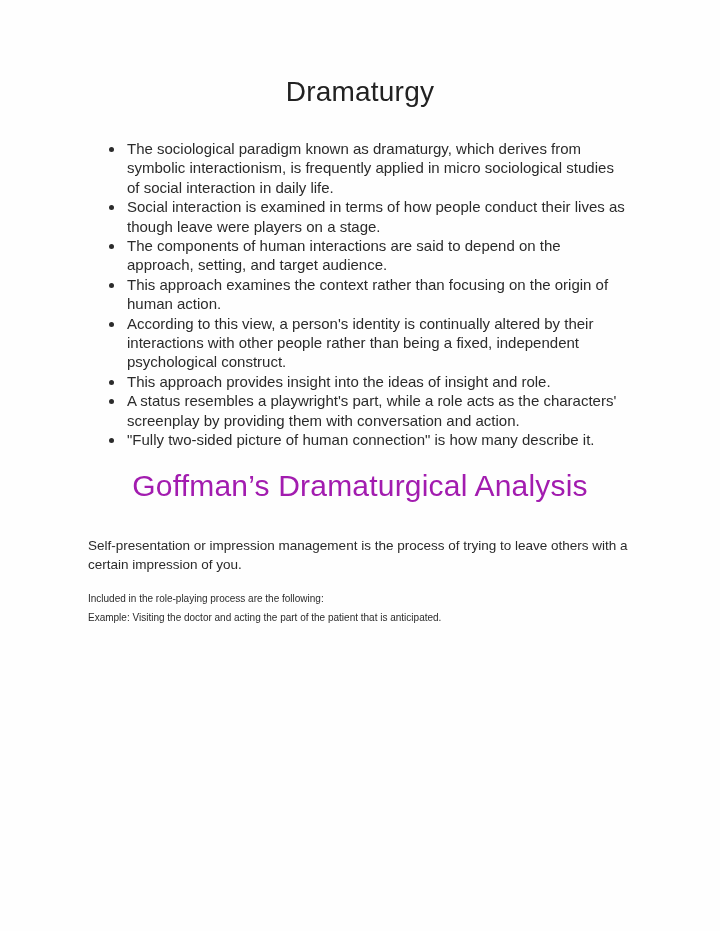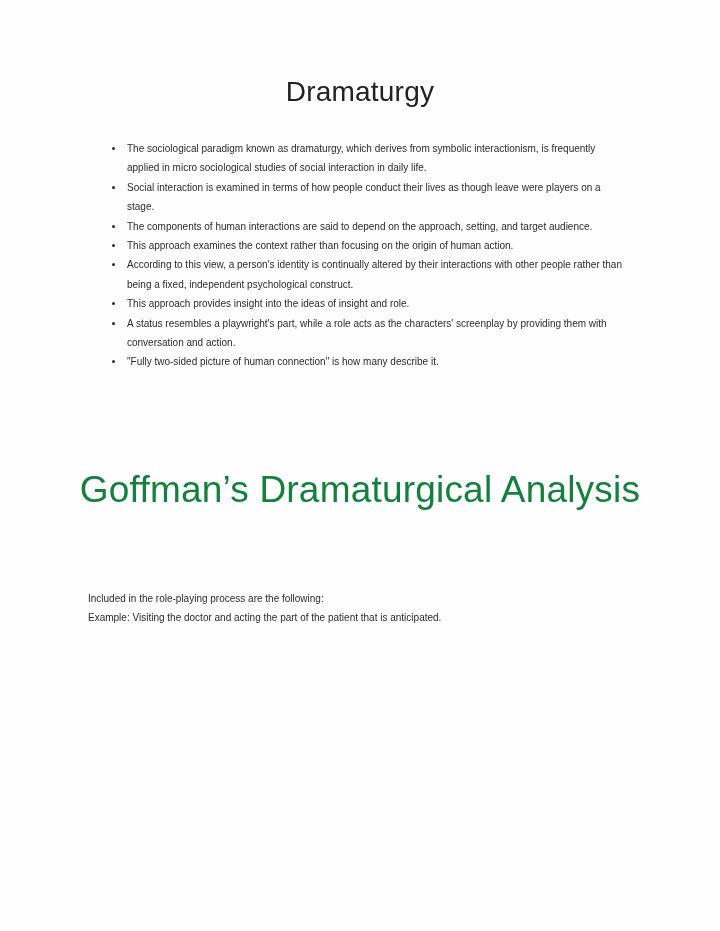--- a/index.html
+++ b/index.html
@@ -27,34 +27,34 @@
   }
   .bullet-list {
     position: absolute;
     top: 139px;
     left: 107px;
     width: 520px;
     list-style: disc outside;
     padding-left: 18px;
   }
   .bullet-list li {
-    font-size: 10px;
+    font-size: 15px;
     line-height: 19.4px;
     color: #2b2b2b;
     padding-left: 2px;
   }
   .section-heading {
     position: absolute;
     top: 469px;
     left: 0;
     width: 100%;
     text-align: center;
-    font-size: 37px;
+    font-size: 30px;
     font-weight: 400;
-    color: #15803d;
+    color: #a21caf;
     letter-spacing: 0.2px;
   }
   .body-paragraph {
     position: absolute;
     left: 88px;
     width: 540px;
     font-size: 13.5px;
     line-height: 19px;
     color: #2b2b2b;
   }
@@ -79,19 +79,20 @@
     <li>The components of human interactions are said to depend on the approach, setting, and target audience.</li>
     <li>This approach examines the context rather than focusing on the origin of human action.</li>
     <li>According to this view, a person's identity is continually altered by their interactions with other people rather than being a fixed, independent psychological construct.</li>
     <li>This approach provides insight into the ideas of insight and role.</li>
     <li>A status resembles a playwright's part, while a role acts as the characters' screenplay by providing them with conversation and action.</li>
     <li>"Fully two-sided picture of human connection" is how many describe it.</li>
   </ul>
 
   <h2 class="section-heading">Goffman’s Dramaturgical Analysis</h2>
 
+  <p class="body-paragraph para-1">Self-presentation or impression management is the process of trying to leave others with a certain impression of you.</p>
 
   <div class="body-paragraph para-2">
     <div class="line">Included in the role-playing process are the following:</div>
     <div class="line">Example: Visiting the doctor and acting the part of the patient that is anticipated.</div>
   </div>
 
 </div>
 
 </body></html>

